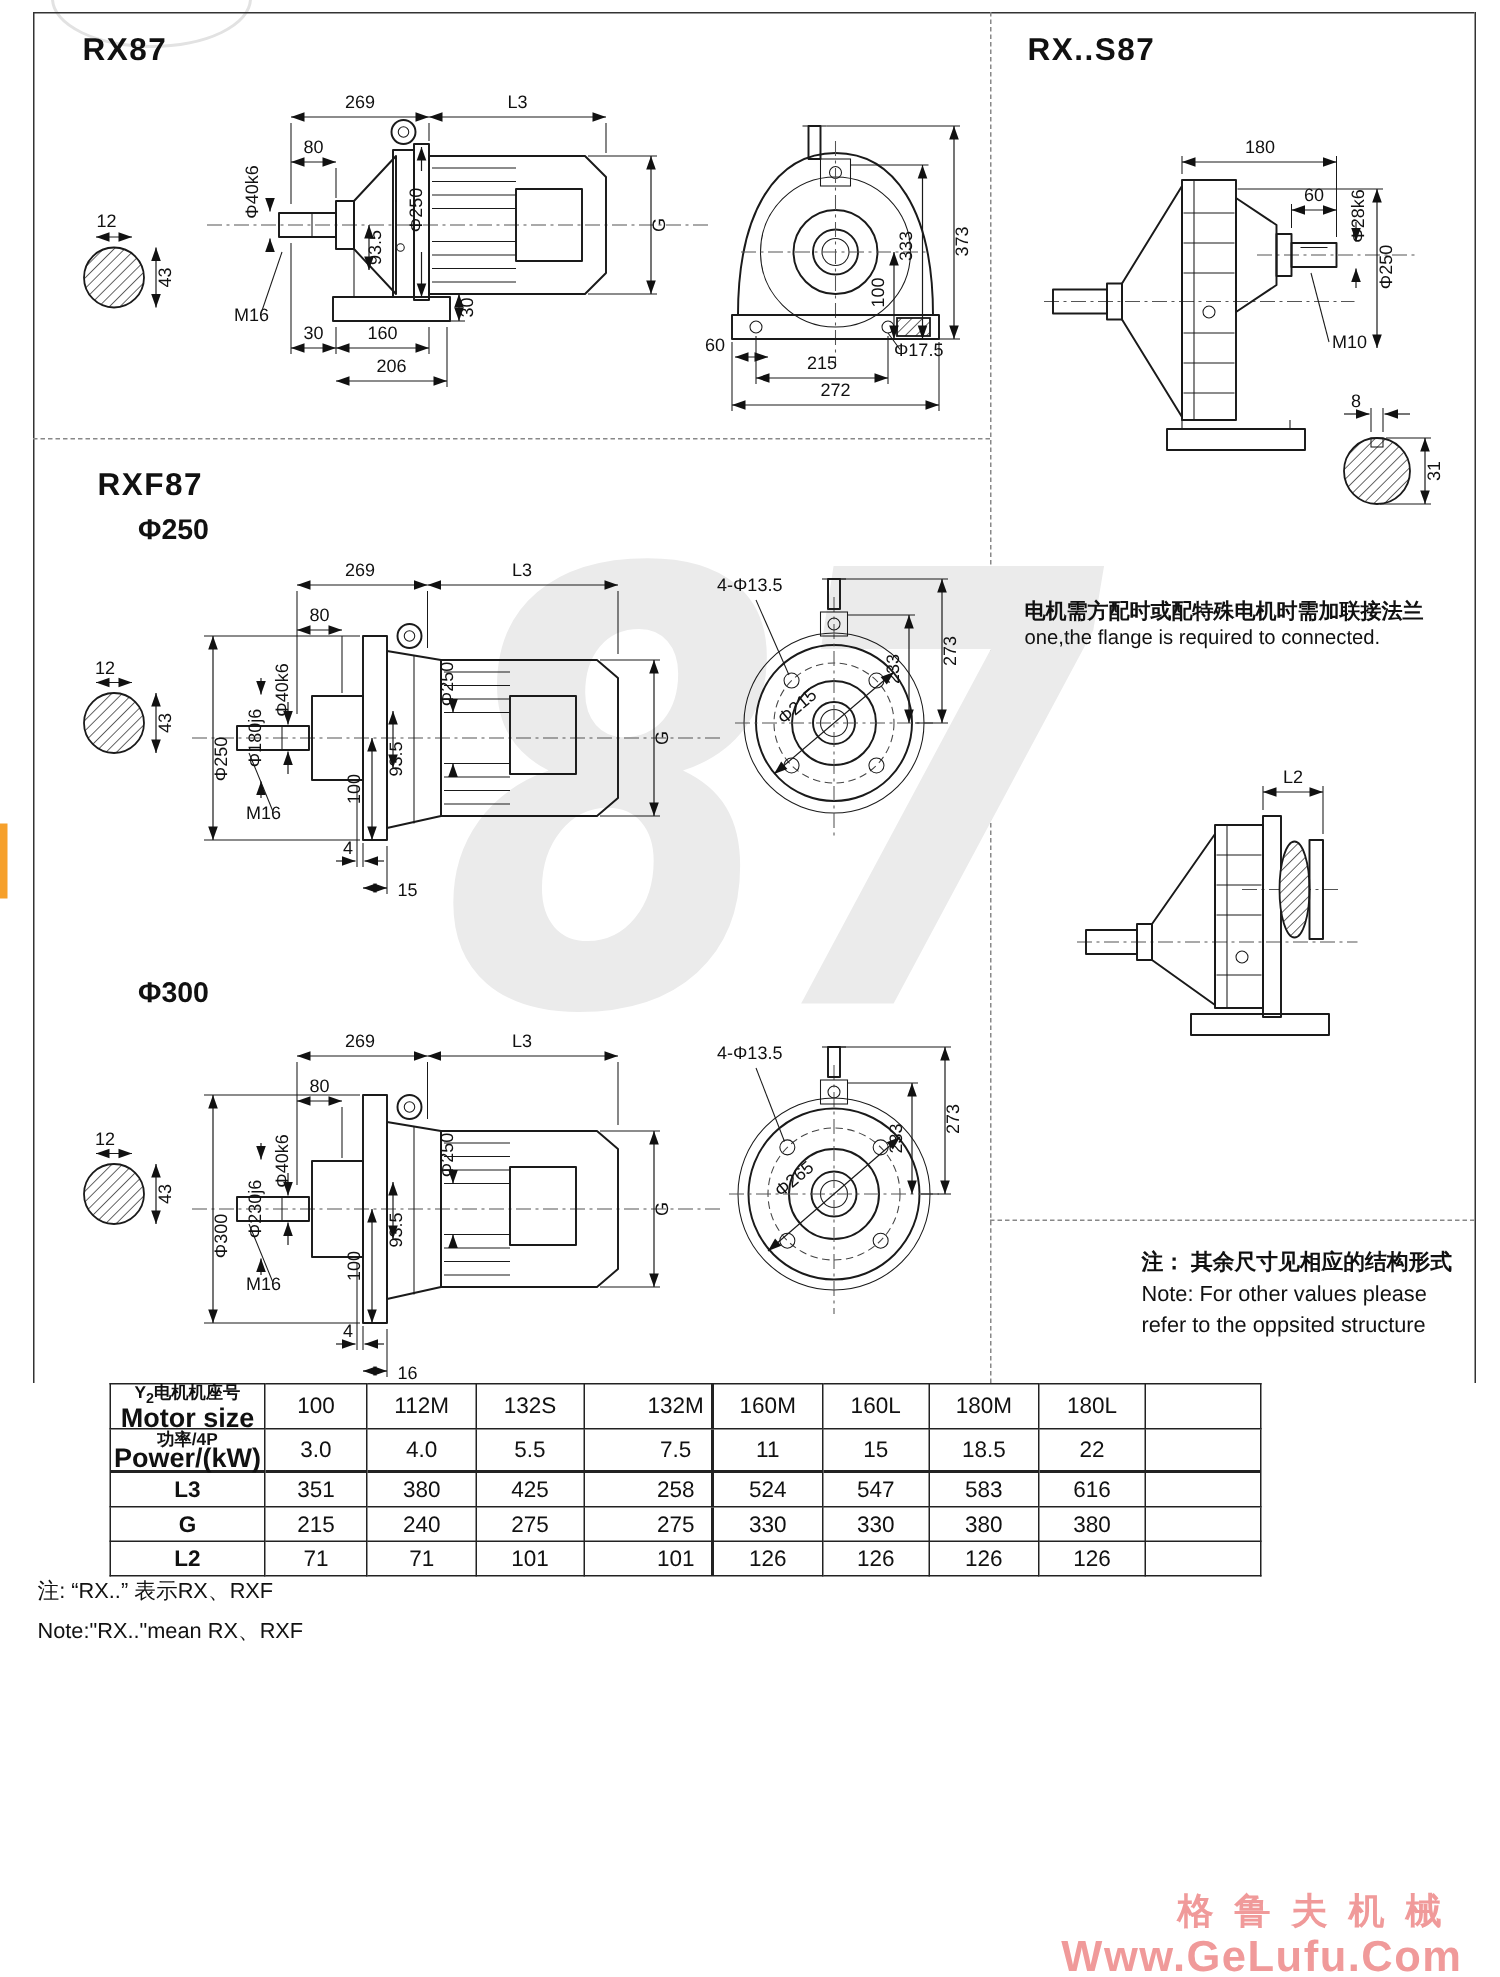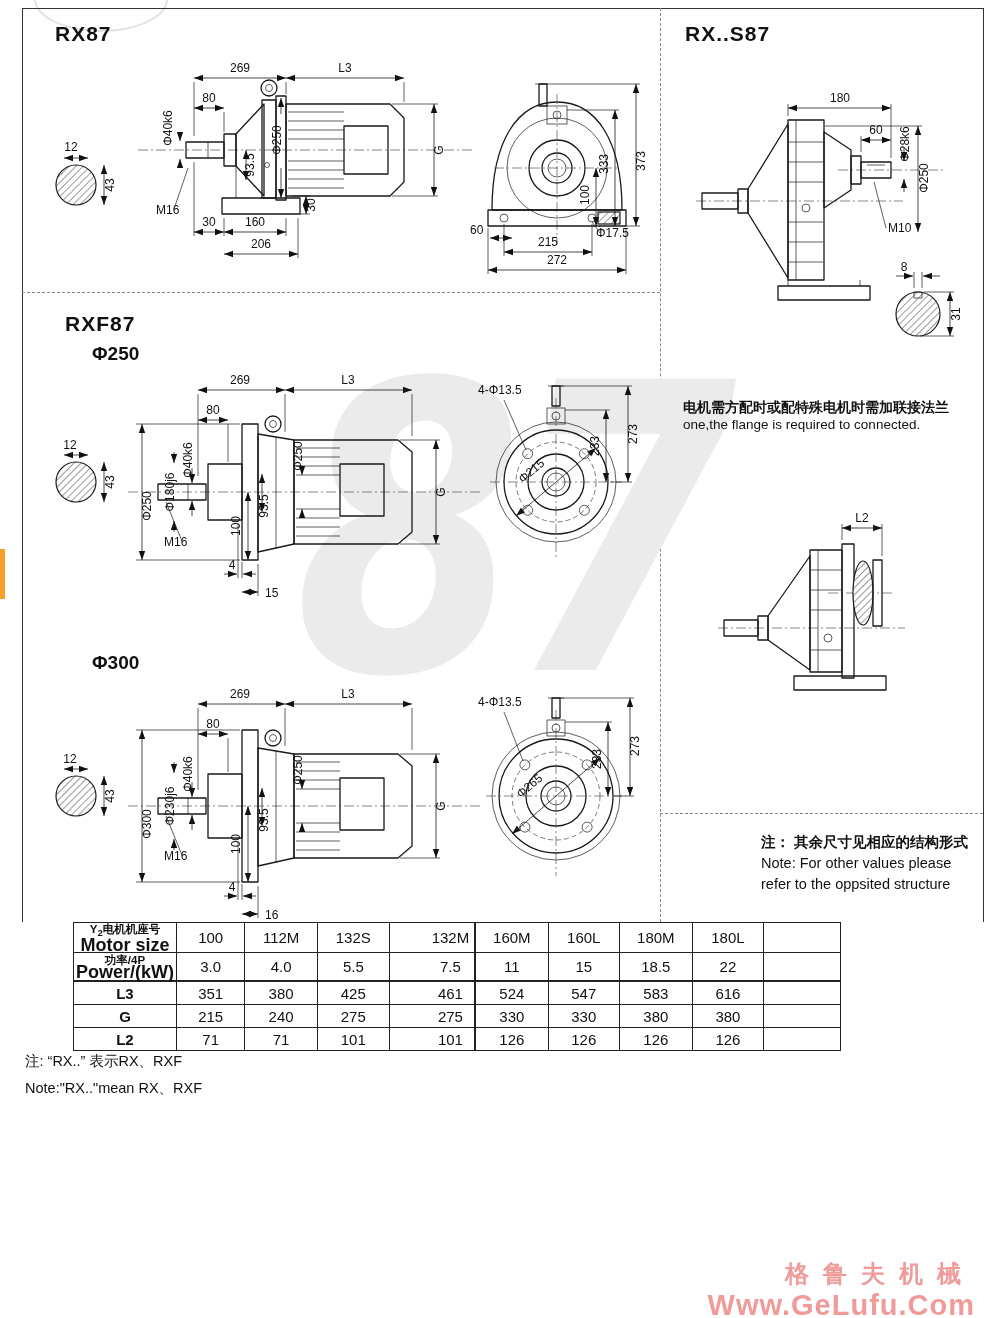--- a/index.html
+++ b/index.html
@@ -539,21 +539,21 @@
       <td>15</td>
       <td>18.5</td>
       <td>22</td>
       <td></td>
     </tr>
     <tr>
       <td class="lab">L3</td>
       <td>351</td>
       <td>380</td>
       <td>425</td>
-      <td class="tkR">461</td>
+      <td class="tkR">258</td>
       <td>524</td>
       <td>547</td>
       <td>583</td>
       <td>616</td>
       <td></td>
     </tr>
     <tr>
       <td class="lab">G</td>
       <td>215</td>
       <td>240</td>

